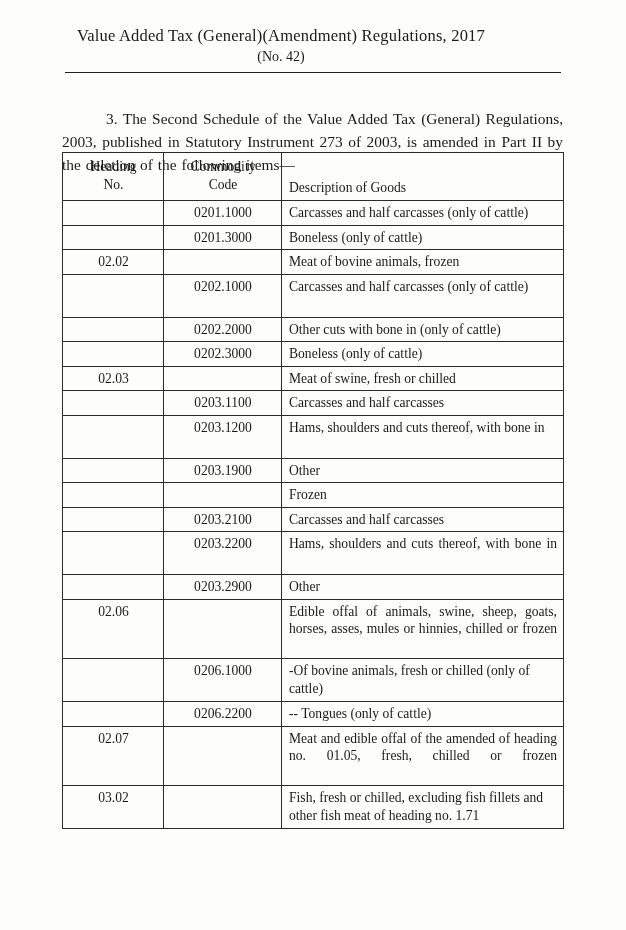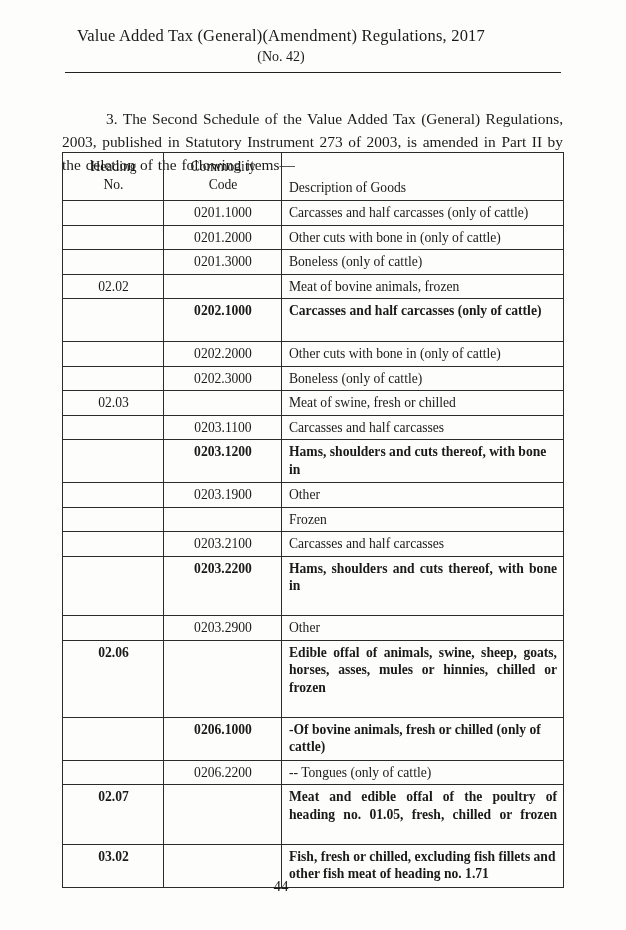--- a/index.html
+++ b/index.html
@@ -100,21 +100,21 @@
   td.c-heading { text-align: center; }
   td.c-code    { text-align: center; }
   td.c-desc    { text-align: left; }
   td.c-desc.justify { text-align: justify; }
   td.c-desc.justify::after {
     content: "";
     display: inline-block;
     width: 100%;
   }
 
-  .row-tall td { height: 36px; font-weight: bold; }
+  .row-tall td { height: 36px; }
 
   
   .folio {
     position: absolute;
     left: 0;
     right: 0;
     top: 878px;
     text-align: center;
     font-size: 15px;
   }
@@ -155,25 +155,20 @@
       </tr>
     </thead>
     <tbody id="table-body">
         <tr>
           <td class="c-heading"></td>
           <td class="c-code">0201.1000</td>
           <td class="c-desc">Carcasses and half carcasses (only of cattle)</td>
         </tr>
         <tr>
           <td class="c-heading"></td>
-          <td class="c-code">0201.2000</td>
-          <td class="c-desc">Other cuts with bone in (only of cattle)</td>
-        </tr>
-        <tr>
-          <td class="c-heading"></td>
           <td class="c-code">0201.3000</td>
           <td class="c-desc">Boneless (only of cattle)</td>
         </tr>
         <tr>
           <td class="c-heading">02.02</td>
           <td class="c-code"></td>
           <td class="c-desc">Meat of bovine animals, frozen</td>
         </tr>
         <tr class="row-tall">
           <td class="c-heading"></td>
@@ -241,25 +236,24 @@
           <td class="c-desc">-Of bovine animals, fresh or chilled (only of cattle)</td>
         </tr>
         <tr>
           <td class="c-heading"></td>
           <td class="c-code">0206.2200</td>
           <td class="c-desc">-- Tongues (only of cattle)</td>
         </tr>
         <tr class="row-tall">
           <td class="c-heading">02.07</td>
           <td class="c-code"></td>
-          <td class="c-desc justify">Meat and edible offal of the poultry of heading no. 01.05, fresh, chilled or frozen</td>
+          <td class="c-desc justify">Meat and edible offal of the amended of heading no. 01.05, fresh, chilled or frozen</td>
         </tr>
         <tr class="row-tall">
           <td class="c-heading">03.02</td>
           <td class="c-code"></td>
           <td class="c-desc">Fish, fresh or chilled, excluding fish fillets and other fish meat of heading no. 1.71</td>
         </tr>
       </tbody>
   </table>
 
-  <div class="folio">44</div>
 
 </div>
 
 </body></html>

